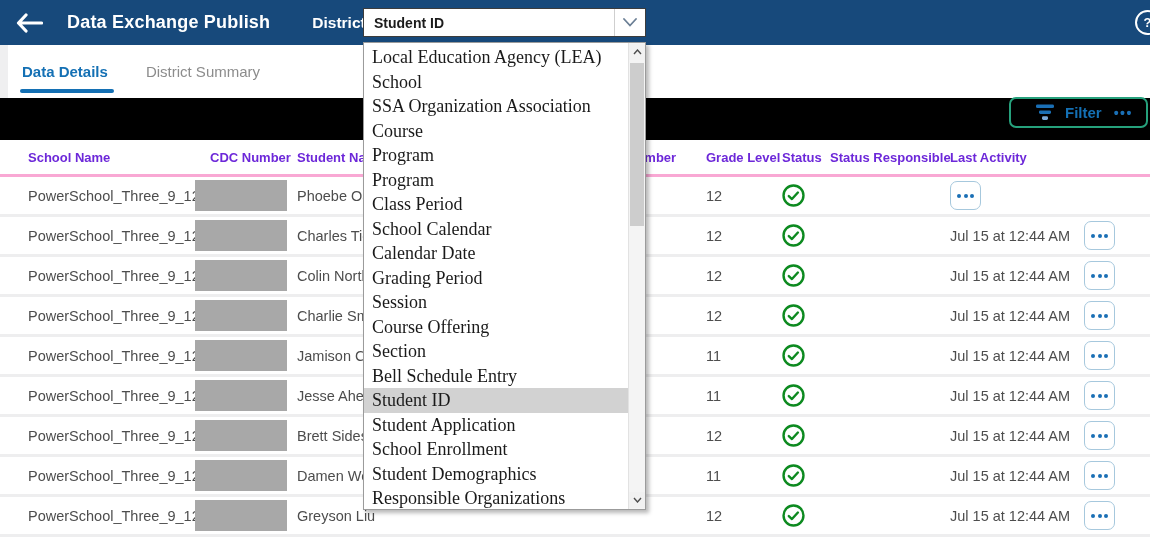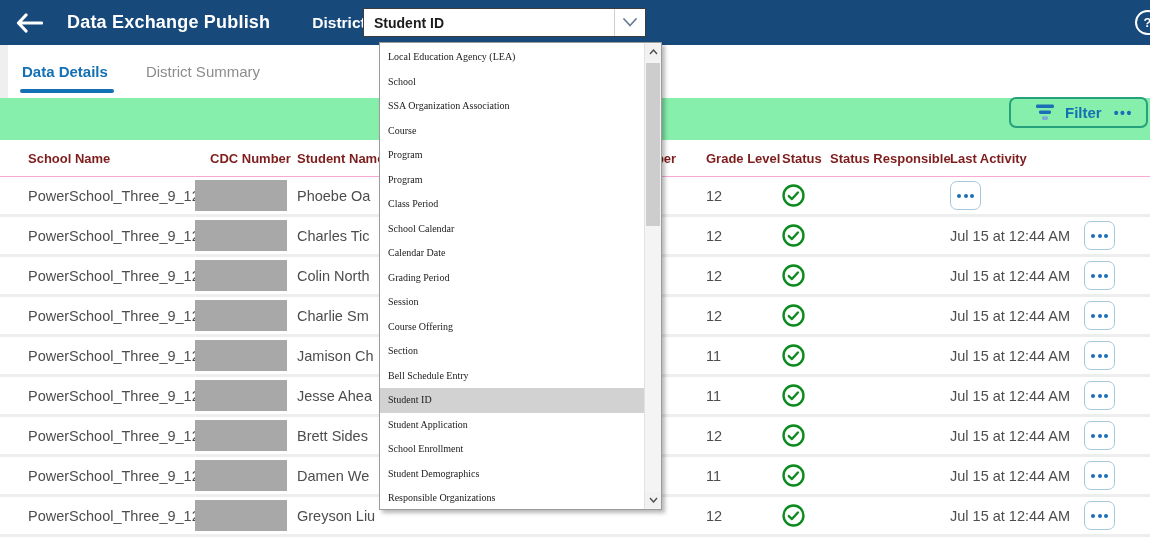--- a/index.html
+++ b/index.html
@@ -29,52 +29,51 @@
     border:1px solid #3c3c3c; display:flex; align-items:center; z-index:31; cursor:pointer;
   }
   .entity-select .val { font-weight:bold; font-size:14px; color:#1c1c1c; padding-left:10px; flex:1; }
   .entity-select .vsep { width:1px; height:27px; background:#cfcfcf; }
   .entity-select .chev { width:30px; display:flex; align-items:center; justify-content:center; }
 
   
   .listbox {
     position:absolute; left:363px; top:42px; width:283px; height:468px; background:#fff;
     border:1px solid #9b9b9b; box-shadow:3px 3px 4px rgba(0,0,0,.28); z-index:30;
-    font-family:"Liberation Serif","DejaVu Serif",serif; font-size:10px; color:#1a1a1a;
+    font-family:"Liberation Serif","DejaVu Serif",serif; font-size:18px; color:#1a1a1a;
     padding:2px 17px 0 0;
-    margin-left:16px;
   }
   .opt { height:24.5px; line-height:24.5px; padding-left:8px; white-space:nowrap; cursor:default; }
   .opt.sel { background:#d2d2d2; }
   .sbar { position:absolute; right:0; top:0; width:17px; height:100%; background:#f4f4f4; border-left:1px solid #e2e2e2; }
   .sbtn { position:absolute; left:0; width:16px; height:16px; background:#f1f1f1; display:flex; align-items:center; justify-content:center; cursor:pointer; }
   .sbtn.up { top:1px; } .sbtn.down { bottom:1px; }
   .sthumb { position:absolute; left:1px; top:20px; width:14px; height:163px; background:#cdcdcd; cursor:pointer; }
 
   
   .tabbar { position:absolute; left:8px; top:45px; width:1150px; height:53px; background:#fff; display:flex; align-items:center; }
   .tab { position:relative; height:100%; display:flex; align-items:center; font-size:15px; cursor:pointer; }
   .tab-active { margin-left:14px; color:#1470b4; font-weight:bold; }
   .tab-active::after { content:""; position:absolute; left:-2px; right:-6px; bottom:5px; height:4px; background:#1470b4; border-radius:2px; }
   .tab-idle { margin-left:38px; color:#8c8c8c; }
 
   
-  .filter-strip { position:absolute; left:0; top:98px; width:1150px; height:42px; background:#86efac; }
+  .filter-strip { position:absolute; left:0; top:98px; width:1150px; height:42px; background:#000000; }
   .filter-box {
     position:absolute; left:1009px; top:-1px; width:139px; height:31px;
     border:2.5px solid #26a17c; border-radius:7px; display:flex; align-items:center;
     padding-left:24px; background:transparent;
   }
   .filter-btn { display:flex; align-items:center; gap:10px; cursor:pointer; }
   .filter-label { color:#1470b4; font-weight:bold; font-size:15px; }
   .more-label { color:#1a6fb5; font-weight:bold; font-size:14px; letter-spacing:1.5px; margin-left:12px; cursor:pointer; }
 
   
   .panel { position:absolute; left:0; top:140px; width:1150px; height:398px; background:#fff; }
-  .thead { display:flex; align-items:center; height:37px; font-size:13px; font-weight:bold; color:#7f1d1d; border-bottom:1px solid #f9a8d4; }
+  .thead { display:flex; align-items:center; height:37px; font-size:13px; font-weight:bold; color:#6d28d9; border-bottom:3px solid #f9a8d4; }
   .trow  { display:flex; align-items:center; height:40px; font-size:14.5px; color:#4d4d4d; border-bottom:3px solid #eeeeef; background:#fff; }
   .cell { display:flex; align-items:center; height:100%; overflow:visible; white-space:nowrap; }
   .c-school { width:195px; padding-left:28px; }
   .c-cdc    { width:102px; }
   .thead .c-cdc { padding-left:15px; }
   .c-name   { width:278px; }
   .c-number { width:123px; }
   .c-grade  { width:77px; padding-left:8px; }
   .c-status { width:47px; padding-left:7px; }
   .c-desc   { width:128px; padding-left:8px; }

